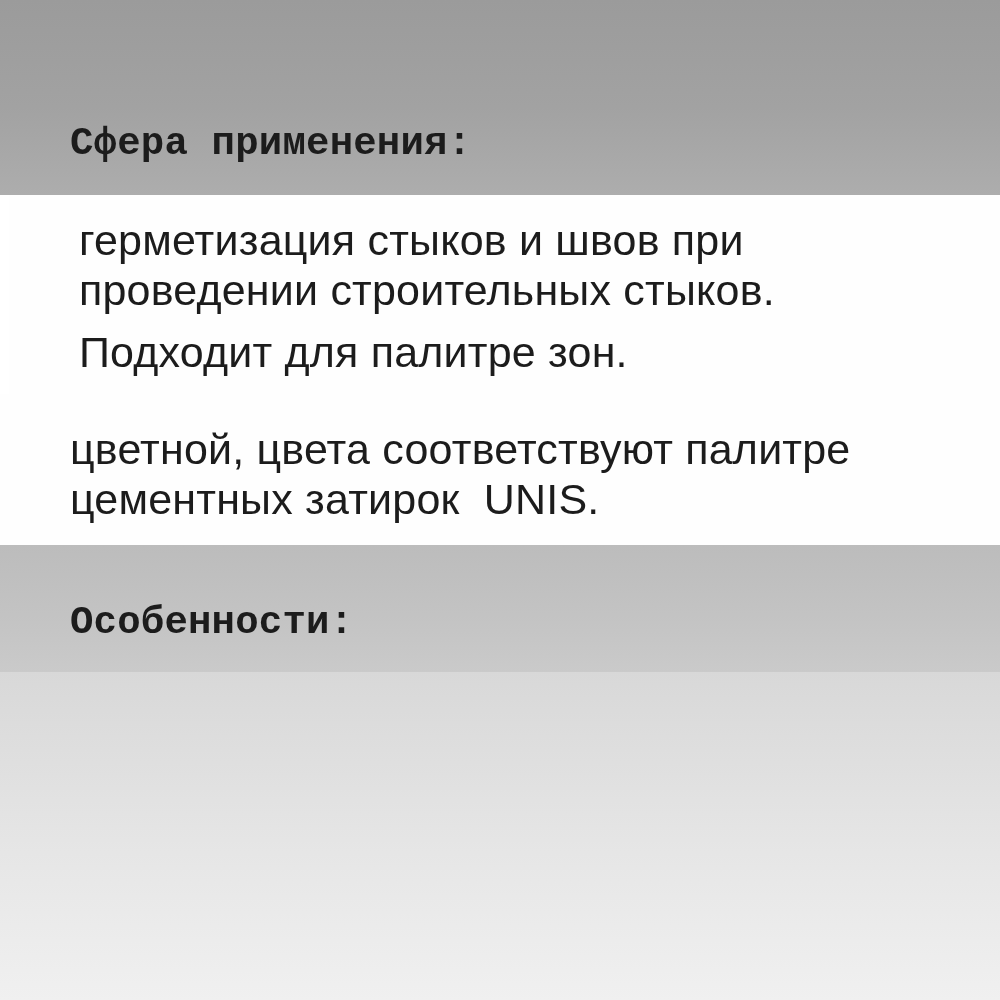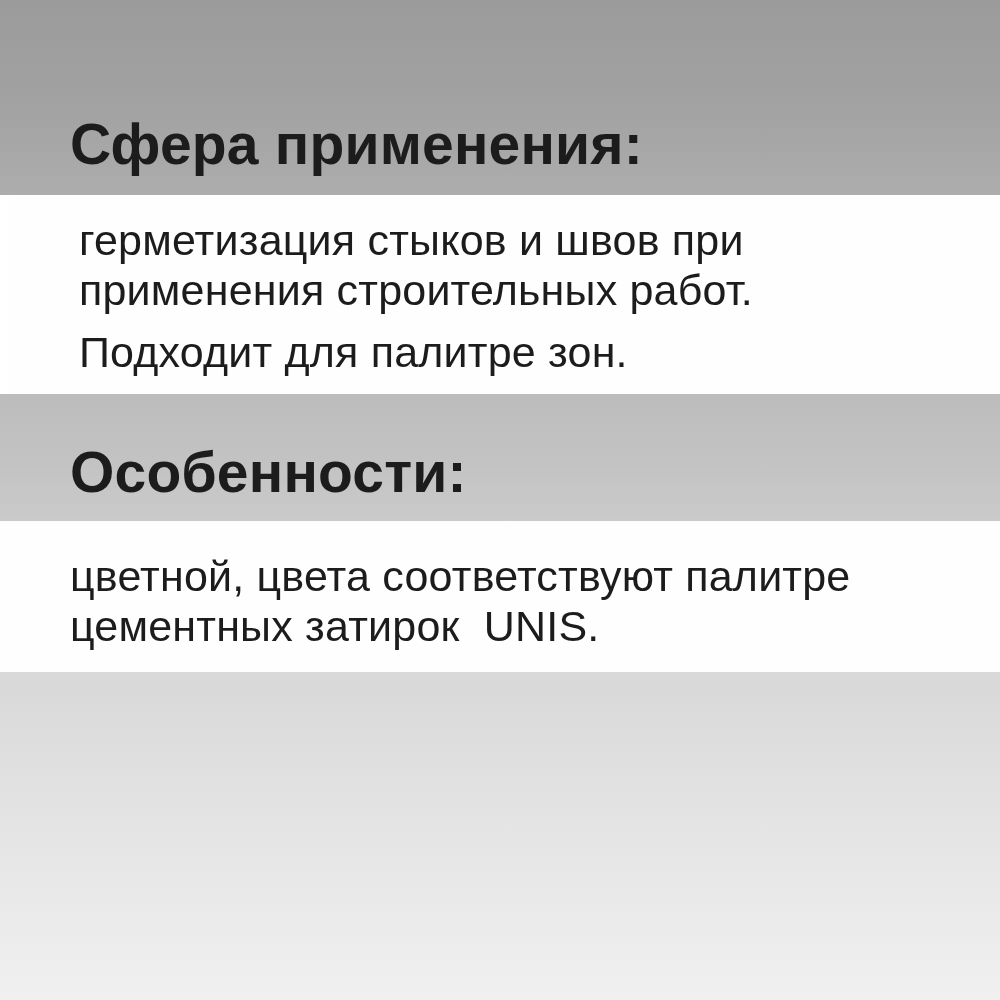--- a/index.html
+++ b/index.html
@@ -51,26 +51,27 @@
     background: #fefefe;
     padding: 30px 40px 0 70px;
   }
   .band-bottom-light {
     height: 328px;
     background: linear-gradient(to bottom, #d8d8d8 0%, #e6e6e6 55%, #f0f0f0 100%);
   }
 
   
   .heading {
-    font-size: 57px;
+    font-size: 39px;
     font-weight: 700;
     line-height: 53px;
     color: #1c1c1c;
     letter-spacing: 0.2px;
     white-space: pre;
+    font-family: Liberation Mono, monospace;
   }
   .body-line {
     font-size: 43px;
     font-weight: 400;
     line-height: 50px;
     color: #1c1c1c;
     letter-spacing: 0.2px;
     white-space: pre; 
   }
   .paragraph { margin: 0; }
@@ -81,33 +82,33 @@
 
 <div class="canvas">
 
   <div class="band band-top-gray">
     <div class="heading">Сфера применения:</div>
   </div>
 
   <div class="band band-white-1">
     <div class="paragraph">
       <div class="body-line">герметизация стыков и швов при</div>
-      <div class="body-line">применения строительных работ.</div>
+      <div class="body-line">проведении строительных стыков.</div>
     </div>
     <div class="paragraph">
       <div class="body-line">Подходит для палитре зон.</div>
     </div>
-  </div>
-
-  <div class="band band-mid-gray">
-    <div class="heading">Особенности:</div>
   </div>
 
   <div class="band band-white-2">
     <div class="paragraph">
       <div class="body-line">цветной, цвета соответствуют палитре</div>
       <div class="body-line">цементных затирок  UNIS.</div>
     </div>
   </div>
 
+  <div class="band band-mid-gray">
+    <div class="heading">Особенности:</div>
+  </div>
+
   <div class="band band-bottom-light"></div>
 
 </div>
 
 </body></html>

